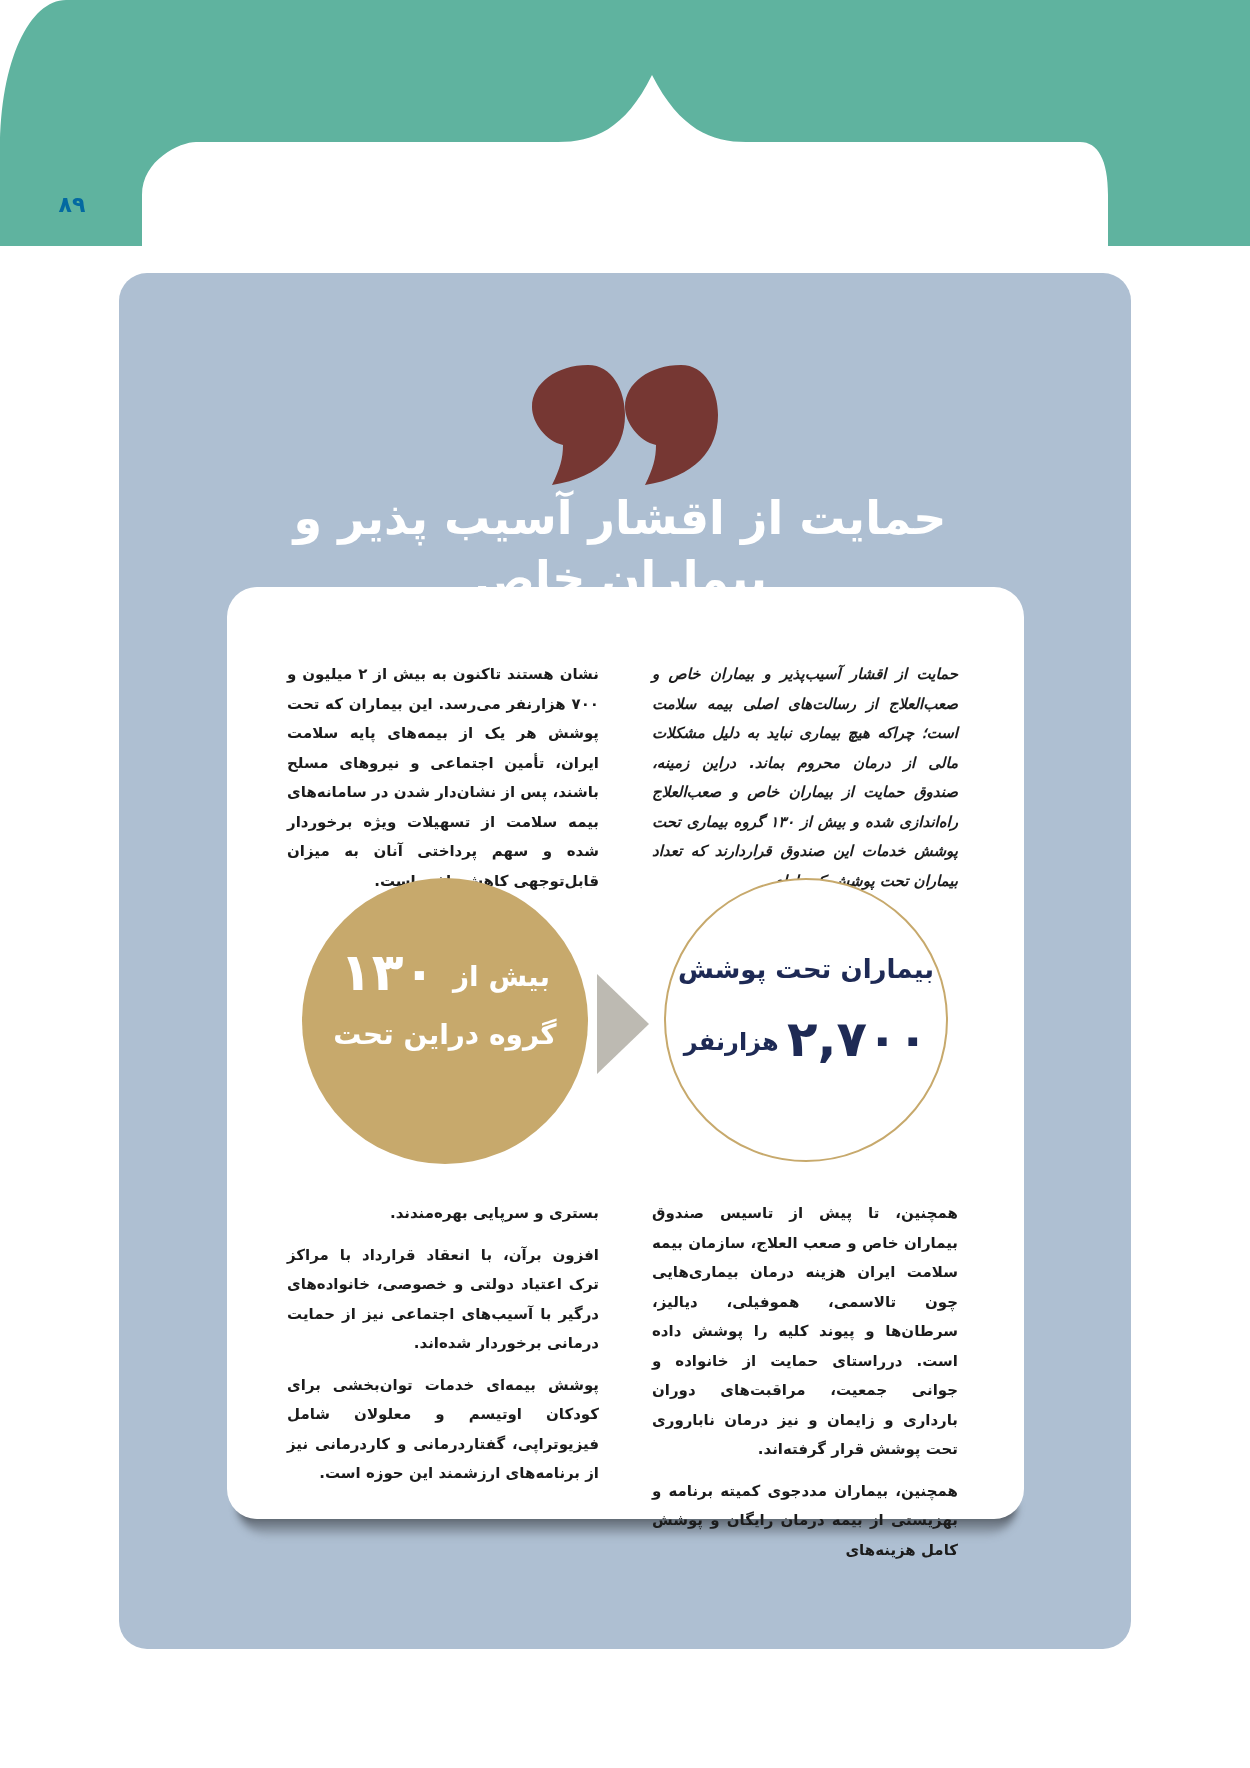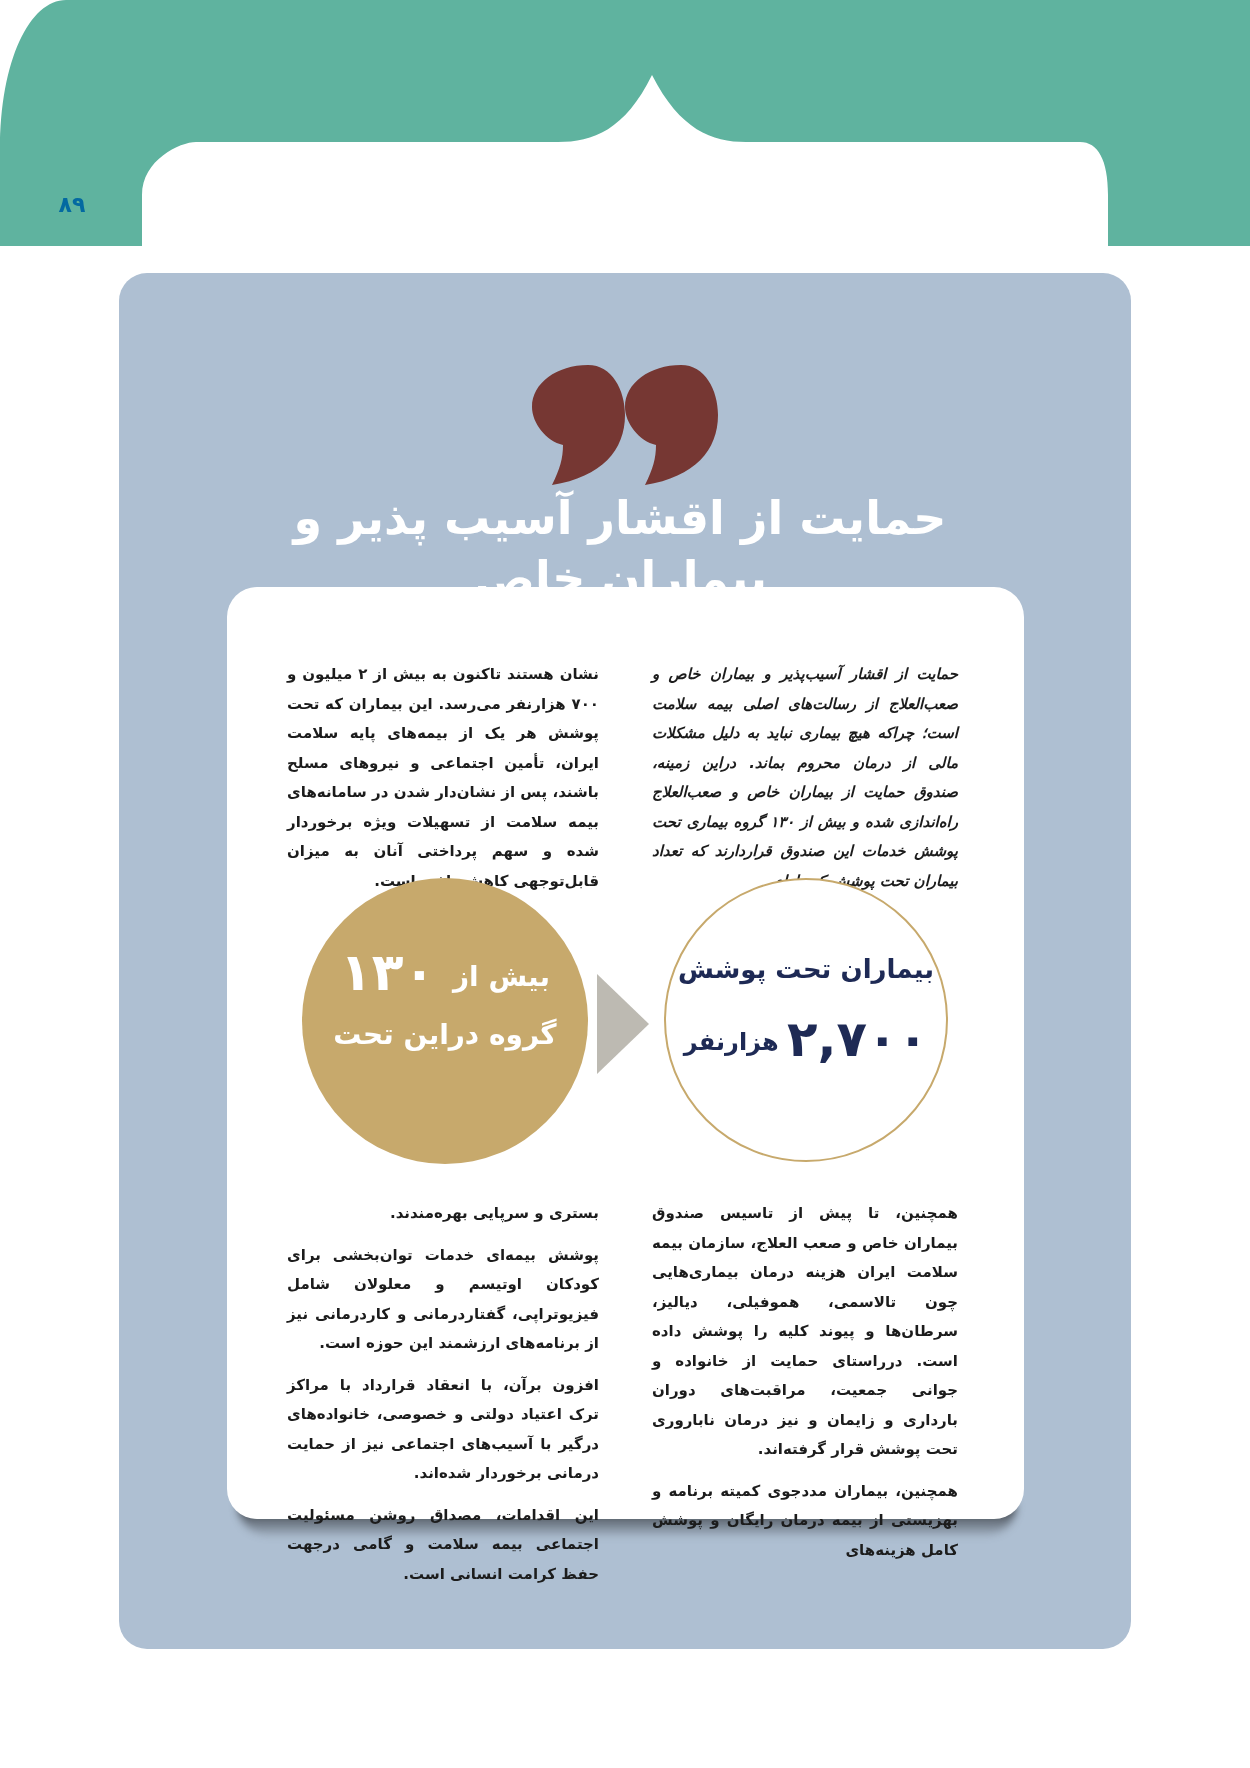--- a/index.html
+++ b/index.html
@@ -111,16 +111,15 @@
     <span>هزارنفر</span>
   </div>
 </div>
 
 <div class="col col-br">
   <p>همچنین، تا پیش از تاسیس صندوق بیماران خاص و صعب العلاج، سازمان بیمه سلامت ایران هزینه درمان بیماری‌هایی چون تالاسمی، هموفیلی، دیالیز، سرطان‌ها و پیوند کلیه را پوشش داده است. درراستای حمایت از خانواده و جوانی جمعیت، مراقبت‌های دوران بارداری و زایمان و نیز درمان ناباروری تحت پوشش قرار گرفته‌اند.</p>
   <p>همچنین، بیماران مددجوی کمیته برنامه و بهزیستی از بیمه درمان رایگان و پوشش کامل هزینه‌های</p>
 </div>
 <div class="col col-bl">
   <p>بستری و سرپایی بهره‌مندند.</p>
+  <p>افزون برآن، با انعقاد قرارداد با مراکز ترک اعتیاد دولتی و خصوصی، خانواده‌های درگیر با آسیب‌های اجتماعی نیز از حمایت درمانی برخوردار شده‌اند.</p>
   <p>پوشش بیمه‌ای خدمات توان‌بخشی برای کودکان اوتیسم و معلولان شامل فیزیوتراپی، گفتاردرمانی و کاردرمانی نیز از برنامه‌های ارزشمند این حوزه است.</p>
-  <p>افزون برآن، با انعقاد قرارداد با مراکز ترک اعتیاد دولتی و خصوصی، خانواده‌های درگیر با آسیب‌های اجتماعی نیز از حمایت درمانی برخوردار شده‌اند.</p>
-  <p>این اقدامات، مصداق روشن مسئولیت اجتماعی بیمه سلامت و گامی درجهت حفظ کرامت انسانی است.</p>
 </div>
 
 </body></html>

